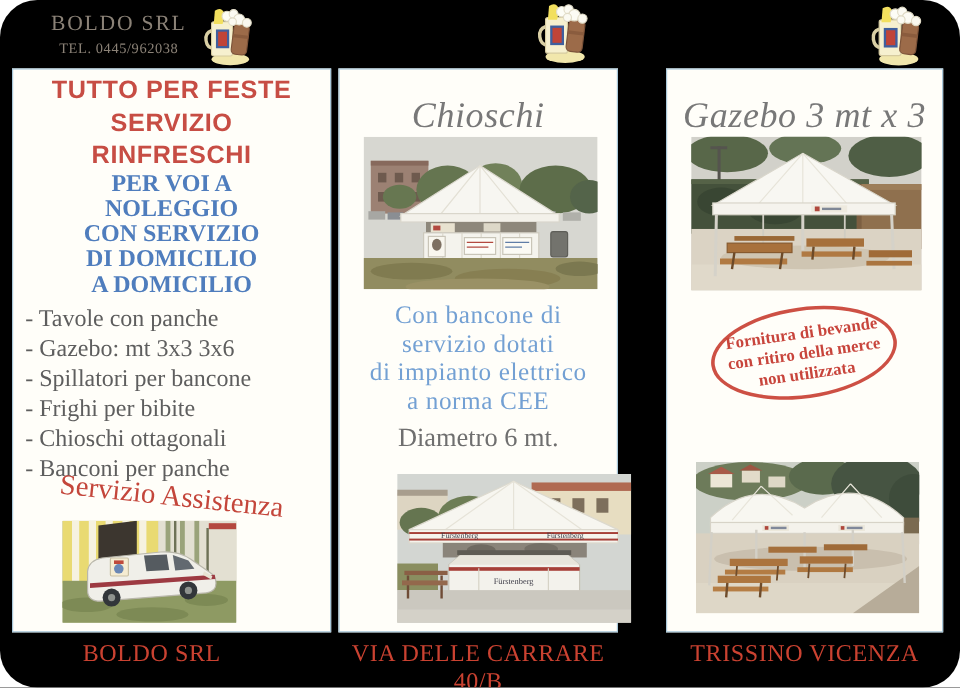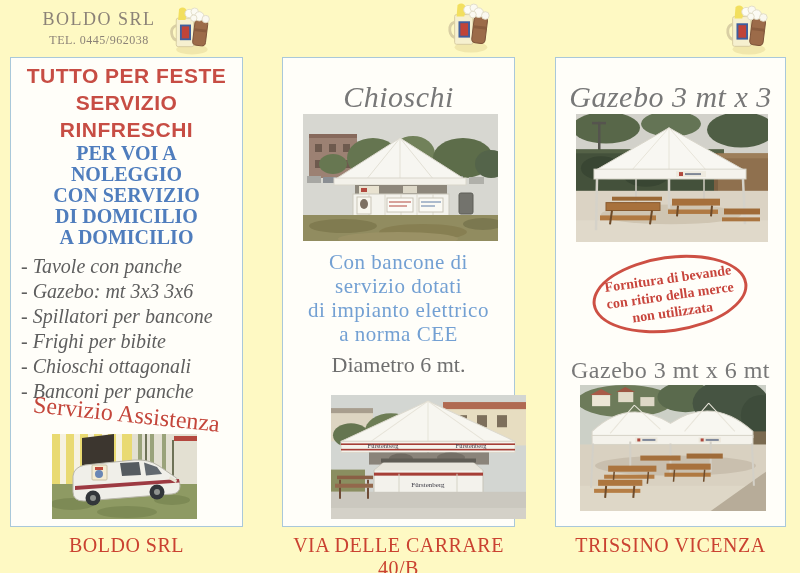--- a/index.html
+++ b/index.html
@@ -1,46 +1,47 @@
 <!DOCTYPE html>
 <html><head>
 <meta charset="utf-8">
 <style>
   html,body { margin:0; padding:0; }
   .page {
     position:relative; width:800px; height:573px;
-    background:#fef9c3; overflow:hidden;
+    background:#000000; overflow:hidden;
     font-family:"Liberation Serif", serif;
+    border-radius:31px;
   }
   
   .hdr { position:absolute; text-align:center; color:#8b8277; line-height:21px; }
   #hdr-left  { left:14px;  top:9px;  width:170px; }
   #hdr-right { left:562px; top:9px;  width:170px; }
   .hdr .hl1 { font-size:18px; letter-spacing:1.5px; }
   .hdr .hl2 { font-size:12px; letter-spacing:0.5px; }
   .logo { position:absolute; }
   #logo-left   { left:168px; top:6px;  width:46px; height:50px; }
   #logo-center { left:446px; top:2px;  width:48px; height:52px; }
   #logo-right  { left:724px; top:4px;  width:48px; height:52px; }
   
   .panel {
     position:absolute; top:57px; height:470px; box-sizing:border-box;
     border:1px solid #a9c8da; background:#fffef9;
   }
-  #panel-left  { left:10px;  width:233px; }
+  #panel-left  { left:10px;  width:266px; }
   #panel-mid   { left:282px; width:233px; }
   #panel-right { left:555px; width:231px; }
   
   .titles { position:absolute; left:0; top:4px; width:100%; text-align:center;
     font-family:"Liberation Sans", sans-serif; font-weight:bold;
     font-size:21px; line-height:27px; color:#c74d44; letter-spacing:0.5px; }
   .subs { position:absolute; left:0; top:85px; width:100%; text-align:center;
     font-weight:bold; font-size:20px; line-height:21px; color:#4f7dbd; }
   .items { position:absolute; left:10px; top:196px; width:220px;
-    font-size:20px; line-height:25px; color:#5e5e5e;font-style:italic; }
+    font-size:20px; line-height:25px; color:#5e5e5e; }
   .service { position:absolute; left:0; top:343px; width:100%; text-align:center;
     font-size:24px; color:#c4463b; transform:rotate(6deg); }
   
   .gray-head { position:absolute; left:0; top:22px; width:100%; text-align:center;
     font-size:30px; color:#787878; letter-spacing:0.5px;font-style:italic; }
   .blue-body { position:absolute; left:0; top:192px; width:100%; text-align:center;
     font-size:21px; line-height:24px; color:#73a0d3; letter-spacing:0.5px; }
   .diameter { position:absolute; left:0; top:294px; width:100%; text-align:center;
     font-size:22px; color:#6f6f6f; }
   .gray-head2 { position:absolute; left:0; top:299px; width:100%; text-align:center;
@@ -305,21 +306,20 @@
         <rect x="146" y="105" width="38" height="4" fill="#aa7540"></rect>
       </svg>
     </div>
 
     <div class="stamp">
       <div>Fornitura di bevande</div>
       <div>con ritiro della merce</div>
       <div>non utilizzata</div>
     </div>
 
-    <div class="gray-head2">Gazebo 3 mt x 6 mt</div>
 
     <div class="photo" id="photo-gaz6">
       <svg viewBox="0 0 185 125" preserveAspectRatio="none">
         <rect width="185" height="125" fill="#ccd0c7"></rect>
         <ellipse cx="45" cy="16" rx="48" ry="16" fill="#6d7b5a"></ellipse>
         <rect x="12" y="10" width="18" height="11" fill="#ece6d6"></rect>
         <path d="M10 10 L21 4 L32 10 Z" fill="#a85a48"></path>
         <rect x="38" y="7" width="15" height="10" fill="#e2dbc9"></rect>
         <path d="M36 7 L45 2 L55 7 Z" fill="#9d5643"></path>
         <rect x="60" y="12" width="14" height="9" fill="#ded8c6"></rect>

